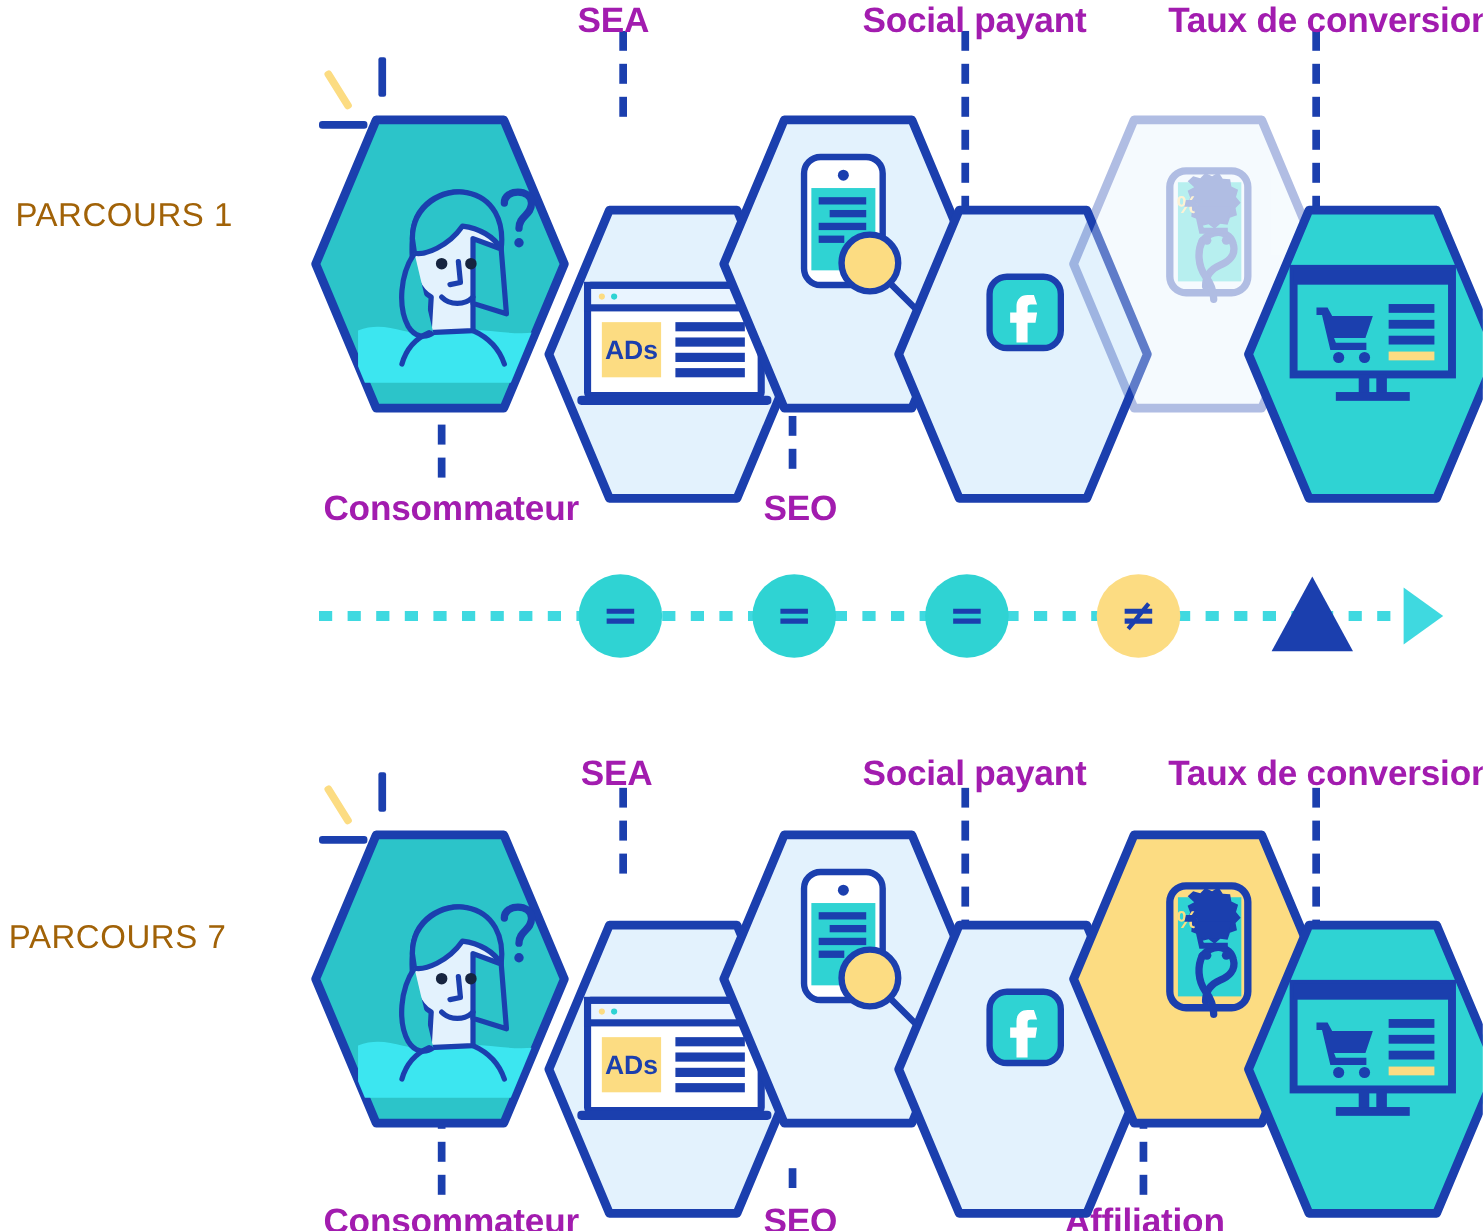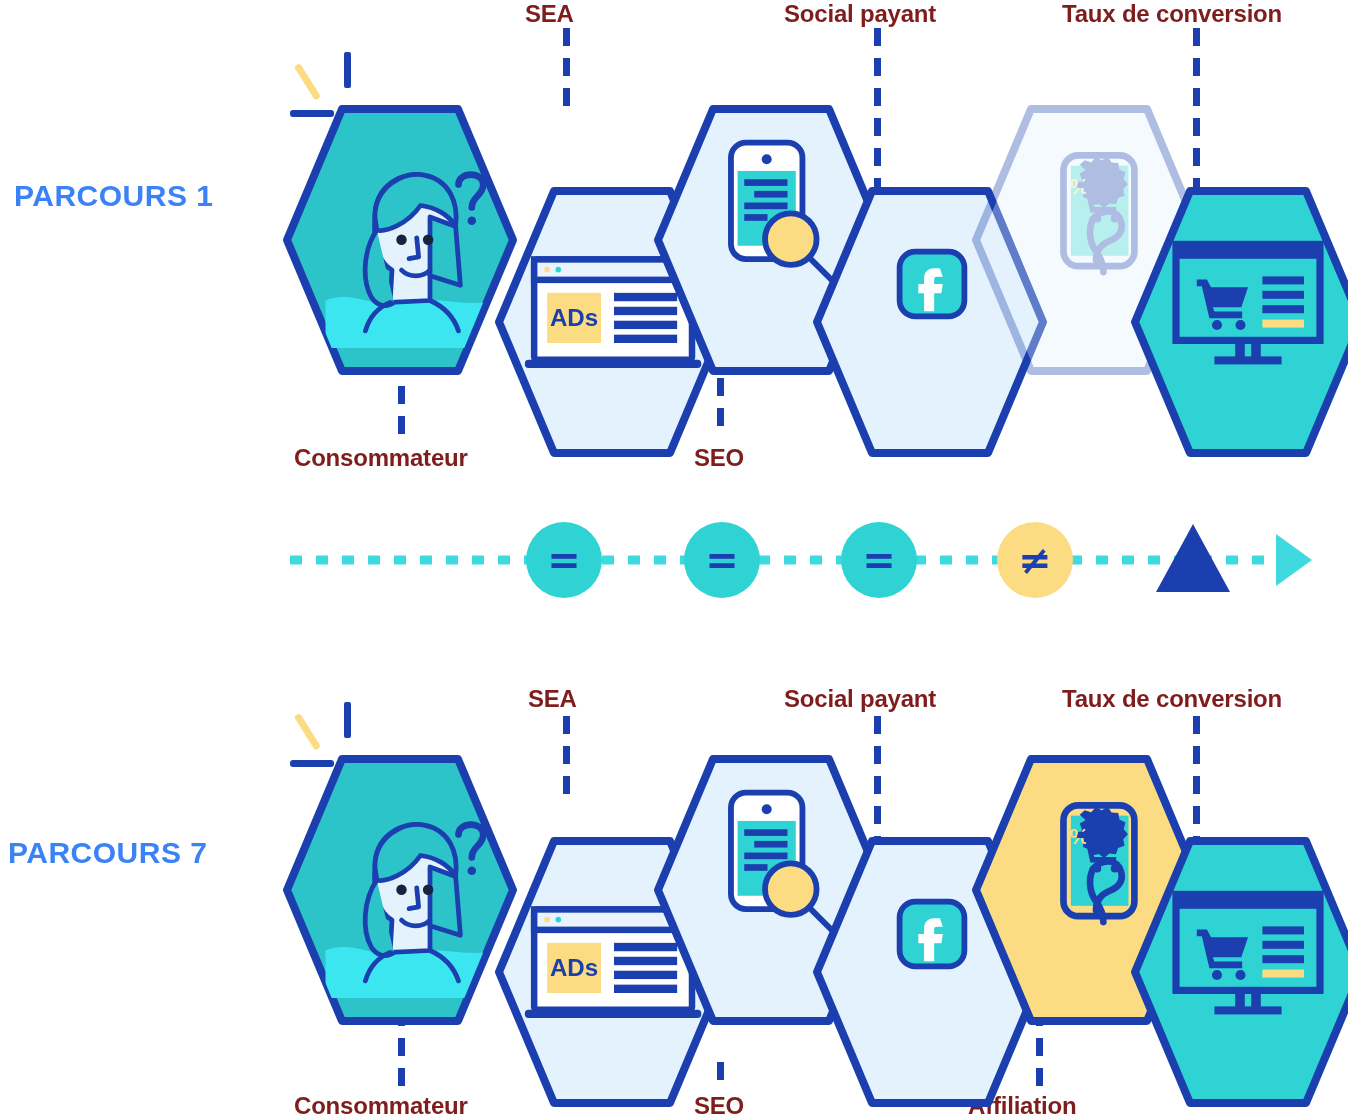--- a/index.html
+++ b/index.html
@@ -5,30 +5,30 @@
   html,body{margin:0;padding:0;background:#ffffff;}
   body{
     width:1348px;height:1119px;position:relative;overflow:hidden;
     font-family:"Liberation Sans","DejaVu Sans",sans-serif;
   }
   .stage{position:absolute;left:0;top:0;width:1348px;height:1119px;}
 
   
   .parcours-title{
     position:absolute;
-    font-size:30px;font-weight:700;letter-spacing:.5px;
-    color:#3b82f6;white-space:nowrap;
+    font-size:30px;font-weight:400;letter-spacing:.5px;
+    color:#a16207;white-space:nowrap;
   }
   #parcours-1-title{left:14px;top:179px;}
   #parcours-2-title{left:8px;top:836px;}
 
   
   .hex-label{
     position:absolute;
-    font-size:24px;font-weight:700;color:#7f1d1d;white-space:nowrap;
+    font-size:32px;font-weight:700;color:#a21caf;white-space:nowrap;
     letter-spacing:-0.2px;
   }
 
   
   .dash{
     position:absolute;width:7px;
     background-image:linear-gradient(#1b3fae 0 60%,rgba(0,0,0,0) 60% 100%);
     background-size:7px 30px;
   }
 

